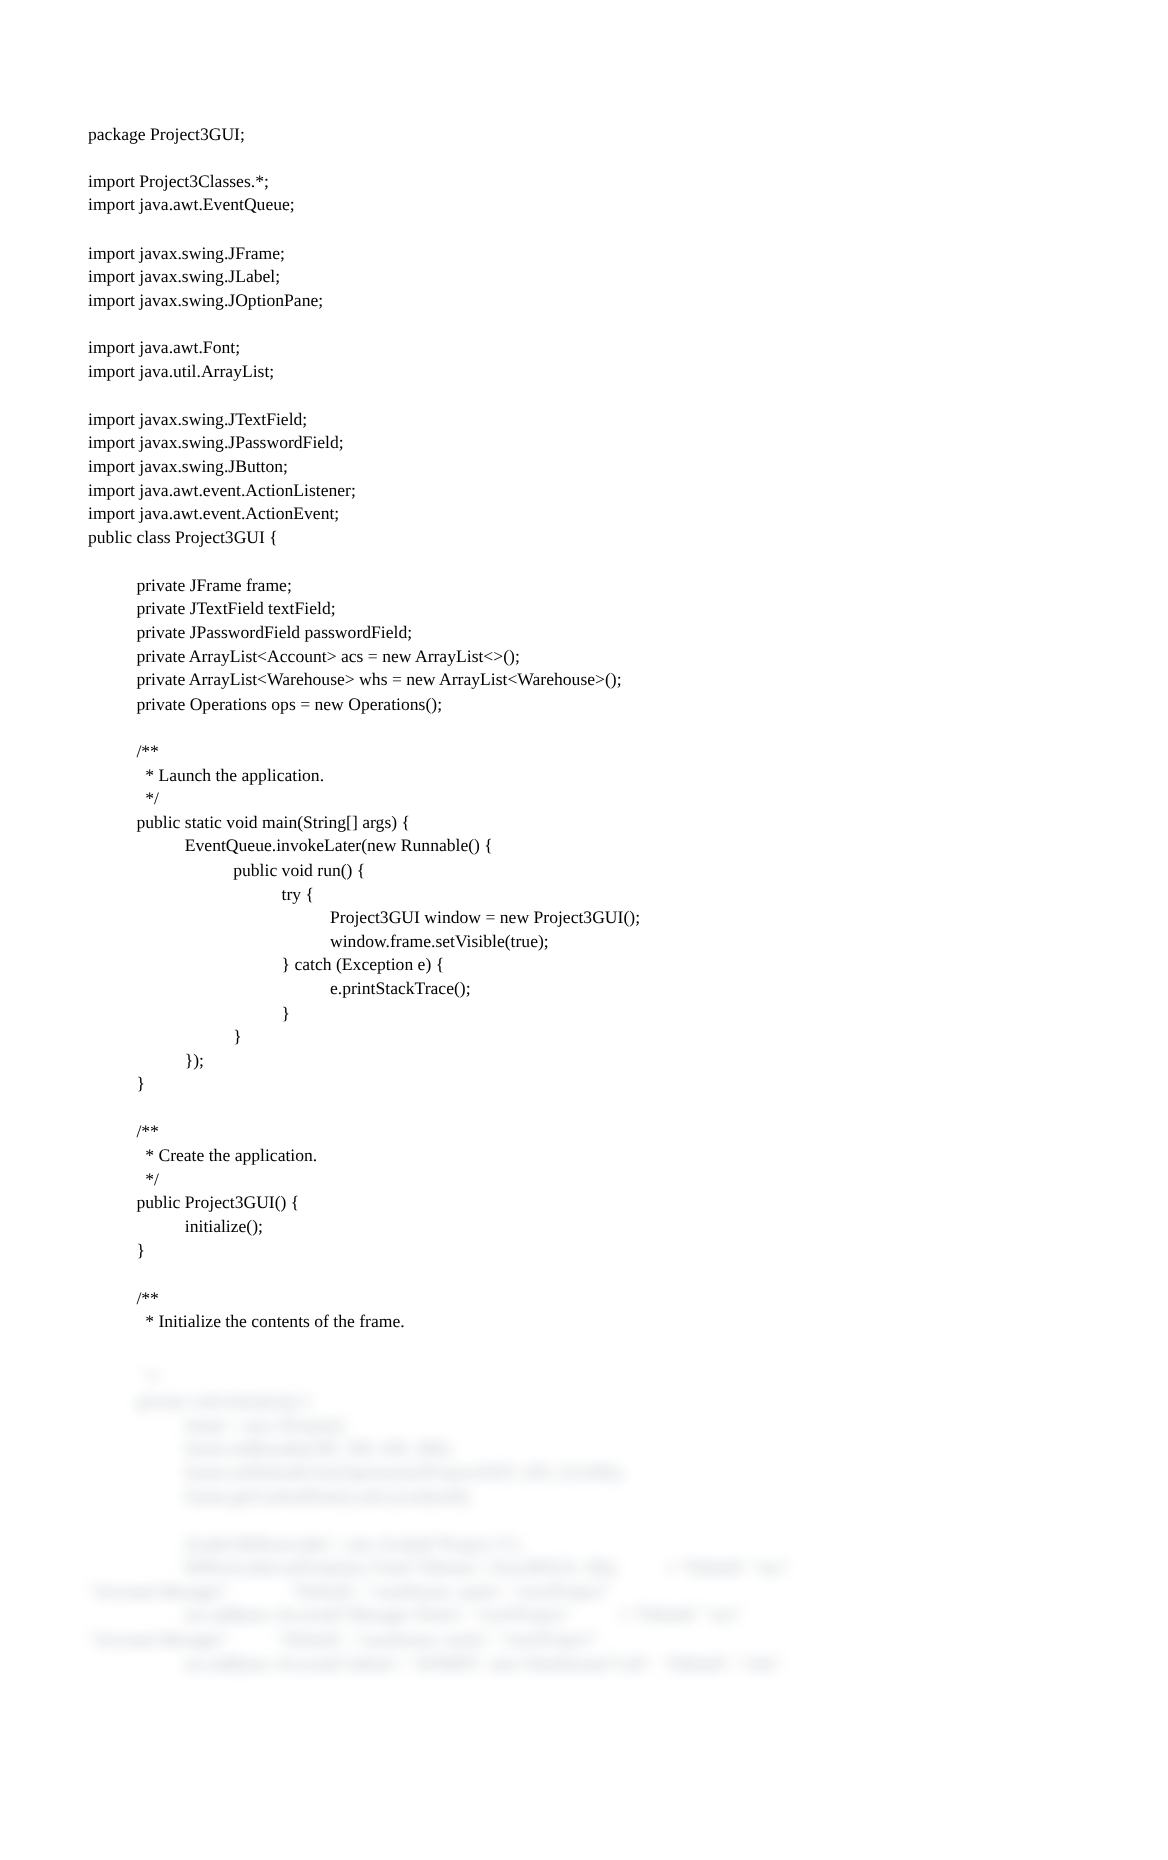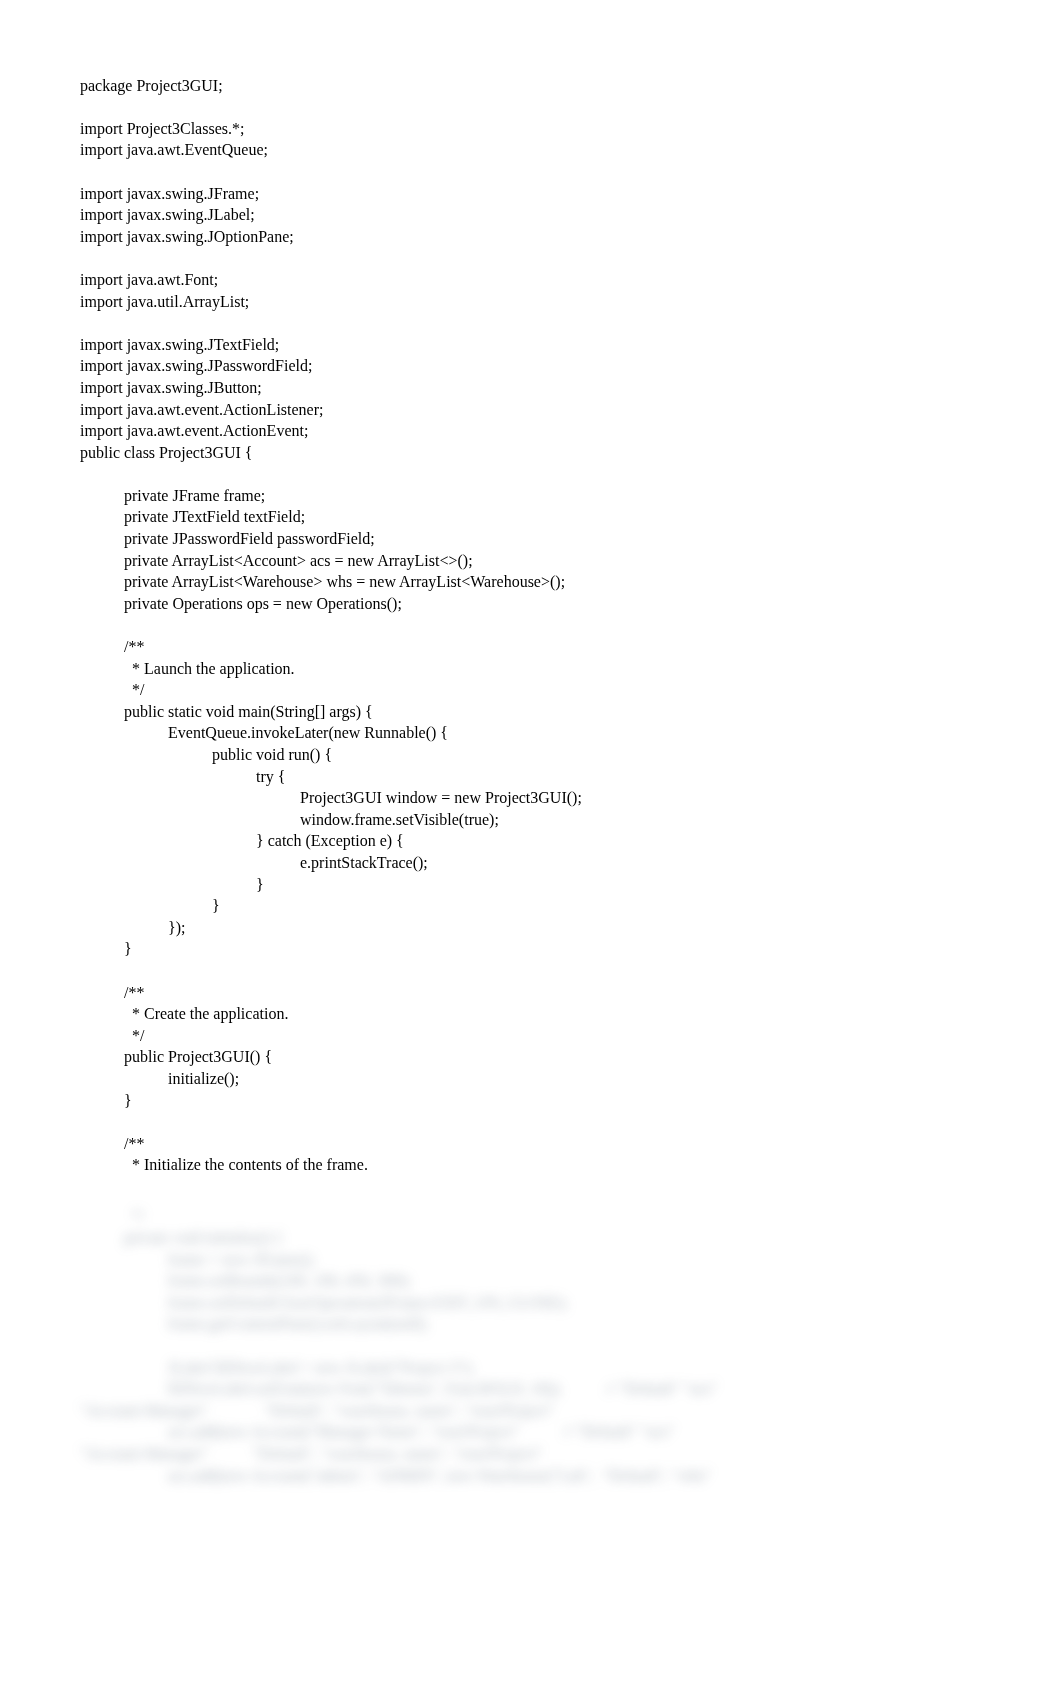--- a/index.html
+++ b/index.html
@@ -5,21 +5,21 @@
     body {
       margin: 0;
       padding: 0;
       background: #ffffff;
       font-family: "Times New Roman", Times, serif;
       font-size: 16px;
       color: #000000;
       width: 1062px;
     }
     .page {
-      padding: 53px 80px 40px 80px;
+      padding: 90px 80px 40px 80px;
       white-space: pre;
       line-height: 1.35;
     }
     .blur-region {
       position: relative;
       margin-top: 8px;
       filter: blur(6px);
       opacity: 0.55;
       color: #6a7a8a;
       white-space: pre;

